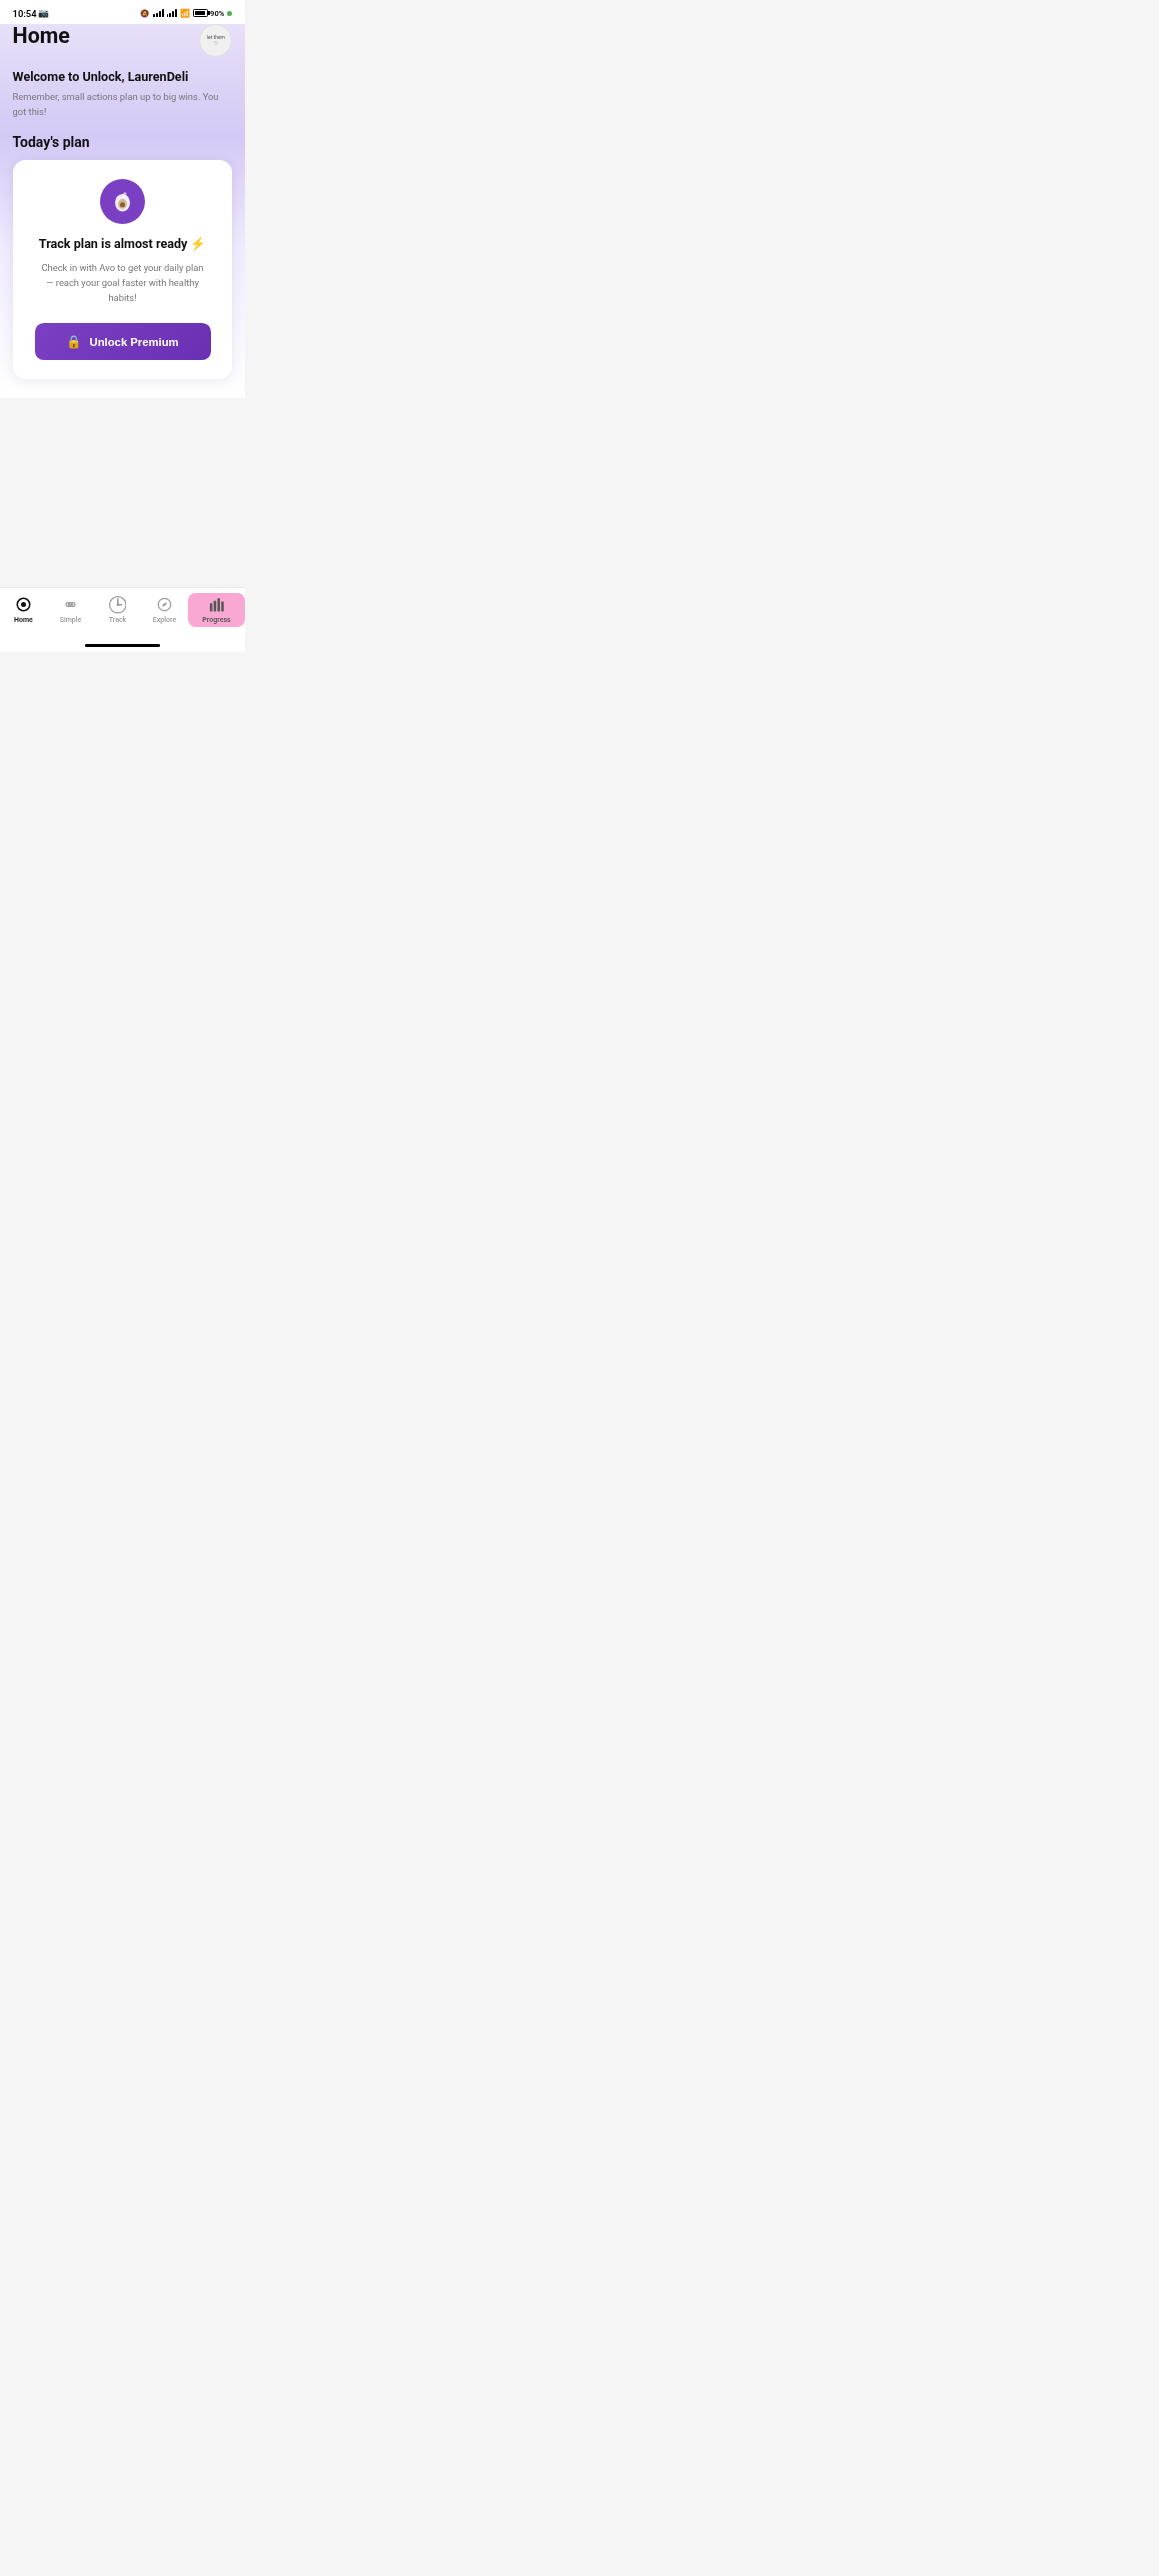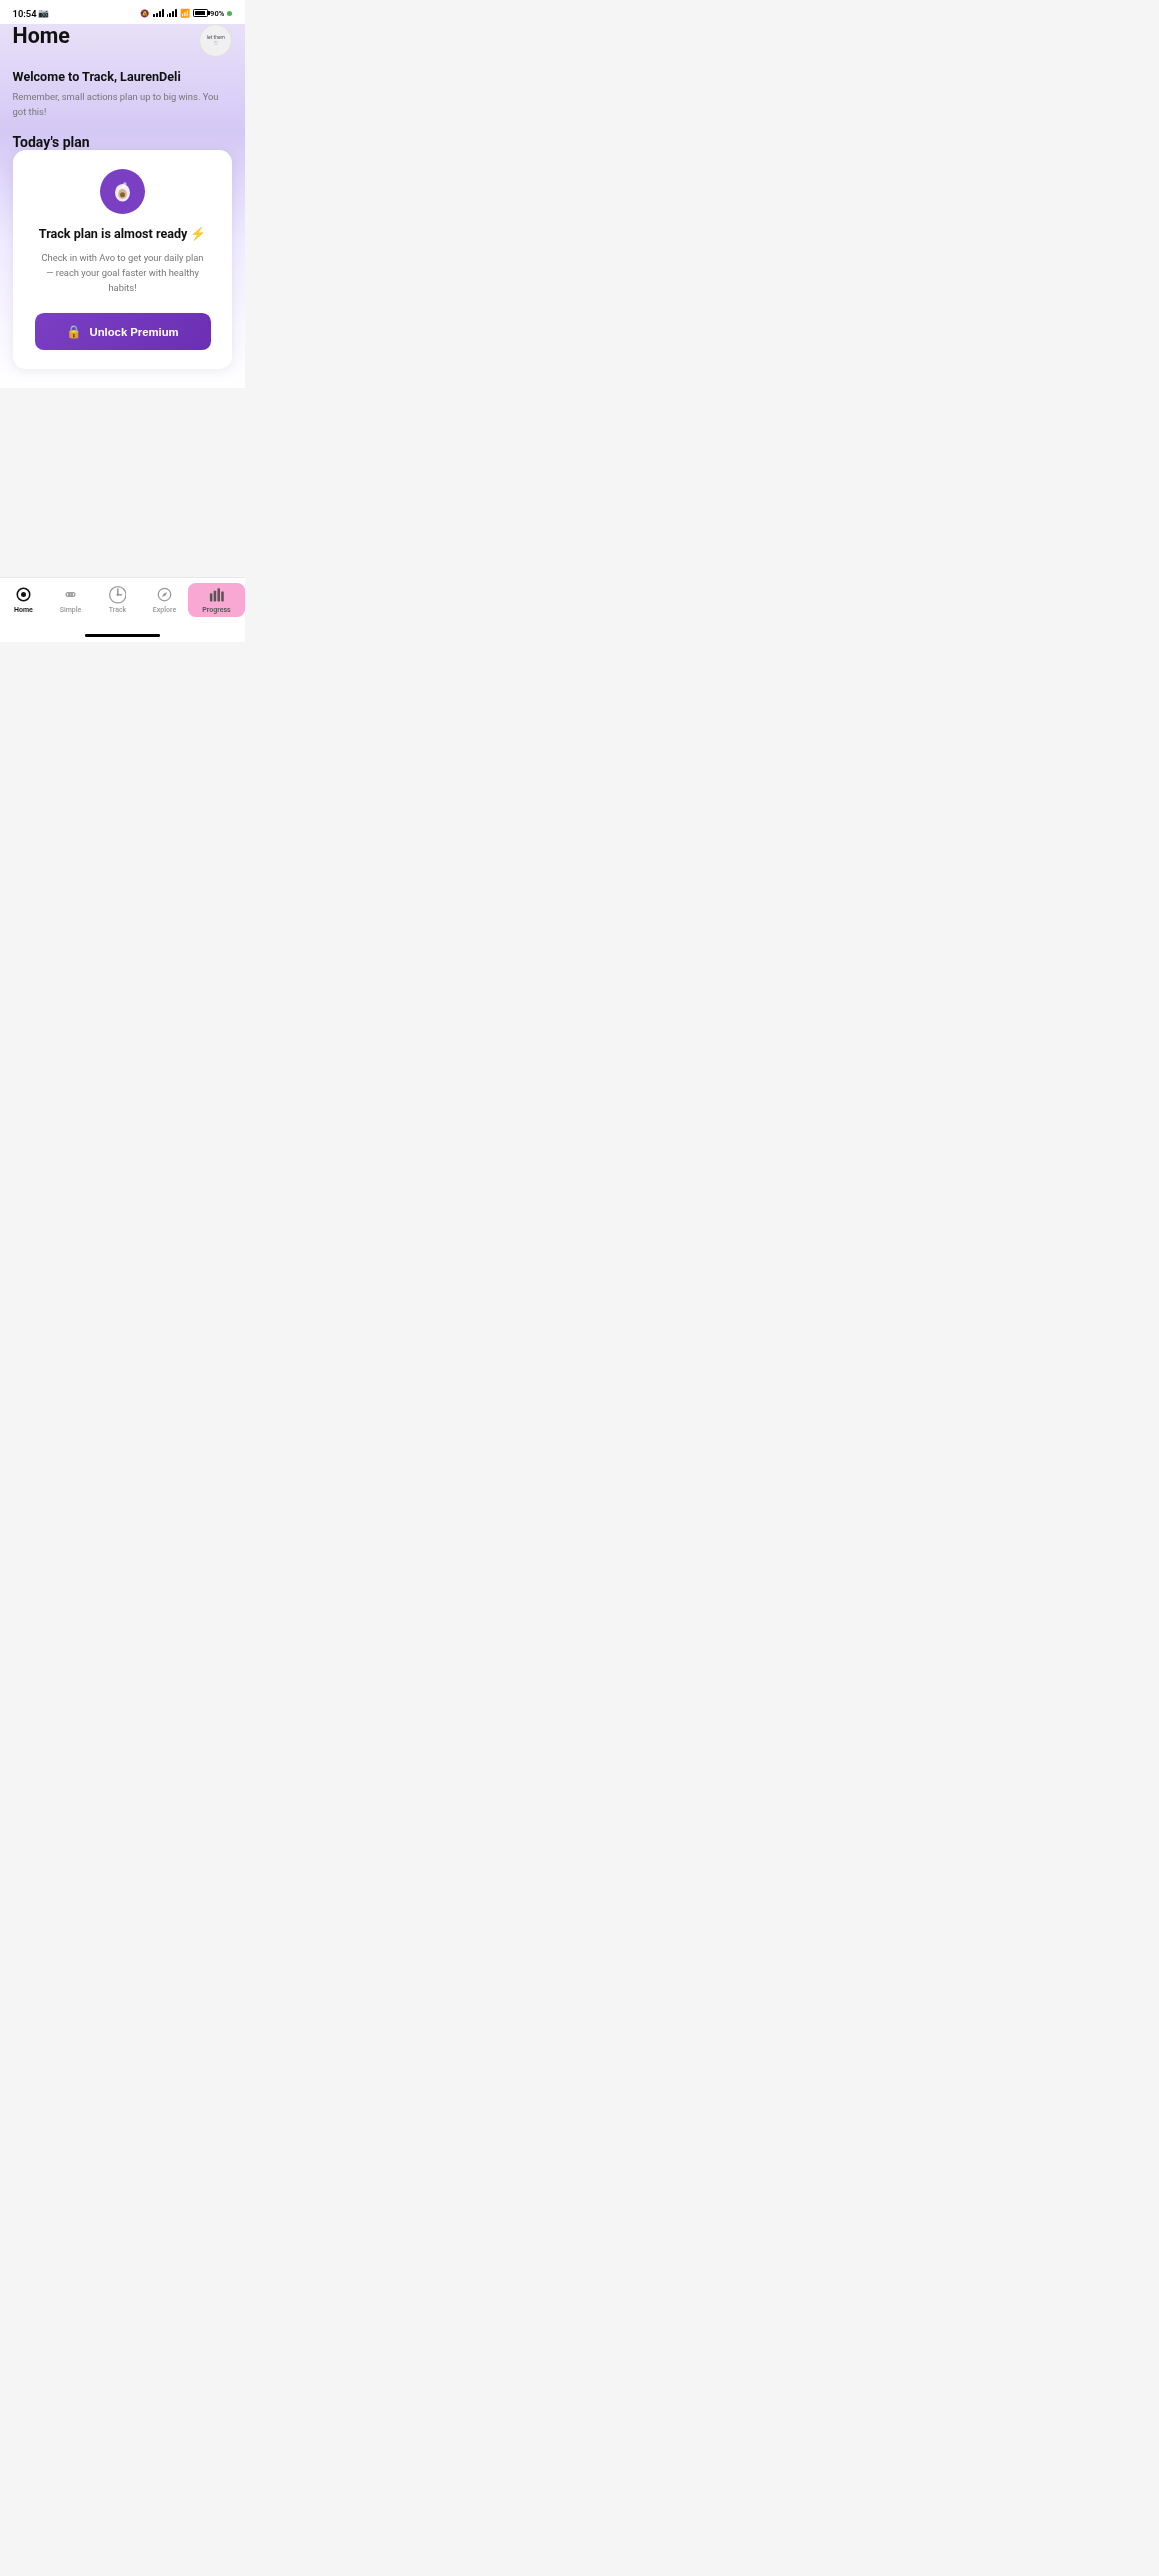--- a/index.html
+++ b/index.html
@@ -146,20 +146,21 @@
     .welcome-subtitle {
       font-size: 9.4px;
       color: #777;
       line-height: 1.5;
     }
 
     .section-title {
       font-size: 14px;
       font-weight: 700;
       color: #111;
+      margin-bottom: 10px;
     }
 
     
     .plan-card {
       background: #fff;
       border-radius: 12.6px;
       padding: 19px 15px;
       box-shadow: 0 1.3px 12.6px rgba(0,0,0,0.08);
       text-align: center;
     }
@@ -343,21 +344,21 @@
       <h1 class="page-title">Home</h1>
       <div class="avatar-circle">
         <div class="avatar-text">
           <span>let them</span><br>
           <span>♡</span>
         </div>
       </div>
     </div>
 
     <div class="welcome-section">
-      <p class="welcome-title">Welcome to Track, LaurenDeli</p>
+      <p class="welcome-title">Welcome to Unlock, LaurenDeli</p>
       <p class="welcome-subtitle">Remember, small actions plan up to big wins. You got this!</p>
     </div>
 
     <h2 class="section-title">Today's plan</h2>
 
     <div class="plan-card">
       <div class="avo-icon-circle">
         <svg class="avo-svg" viewBox="0 0 40 40" fill="none" xmlns="http://www.w3.org/2000/svg">
 
           <ellipse cx="20" cy="22" rx="12" ry="14" fill="#ffffff" opacity="0.9"></ellipse>

